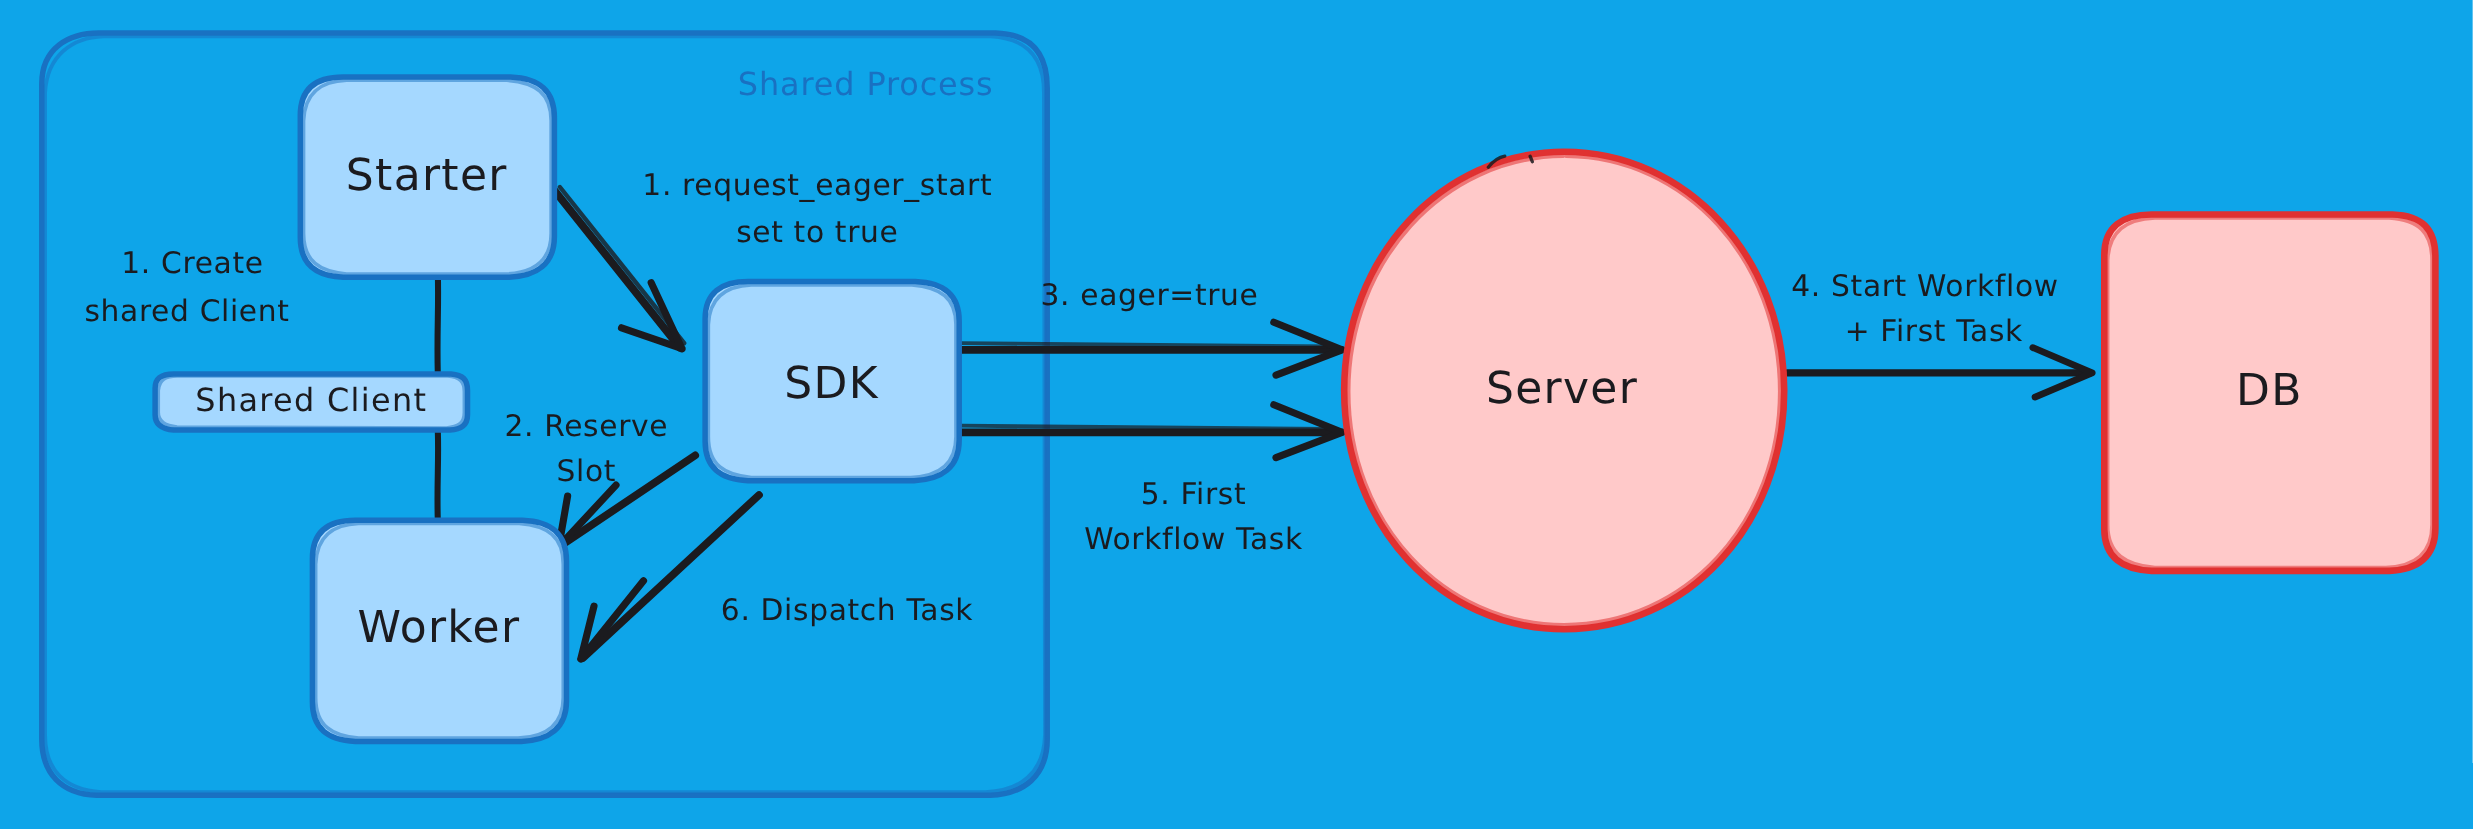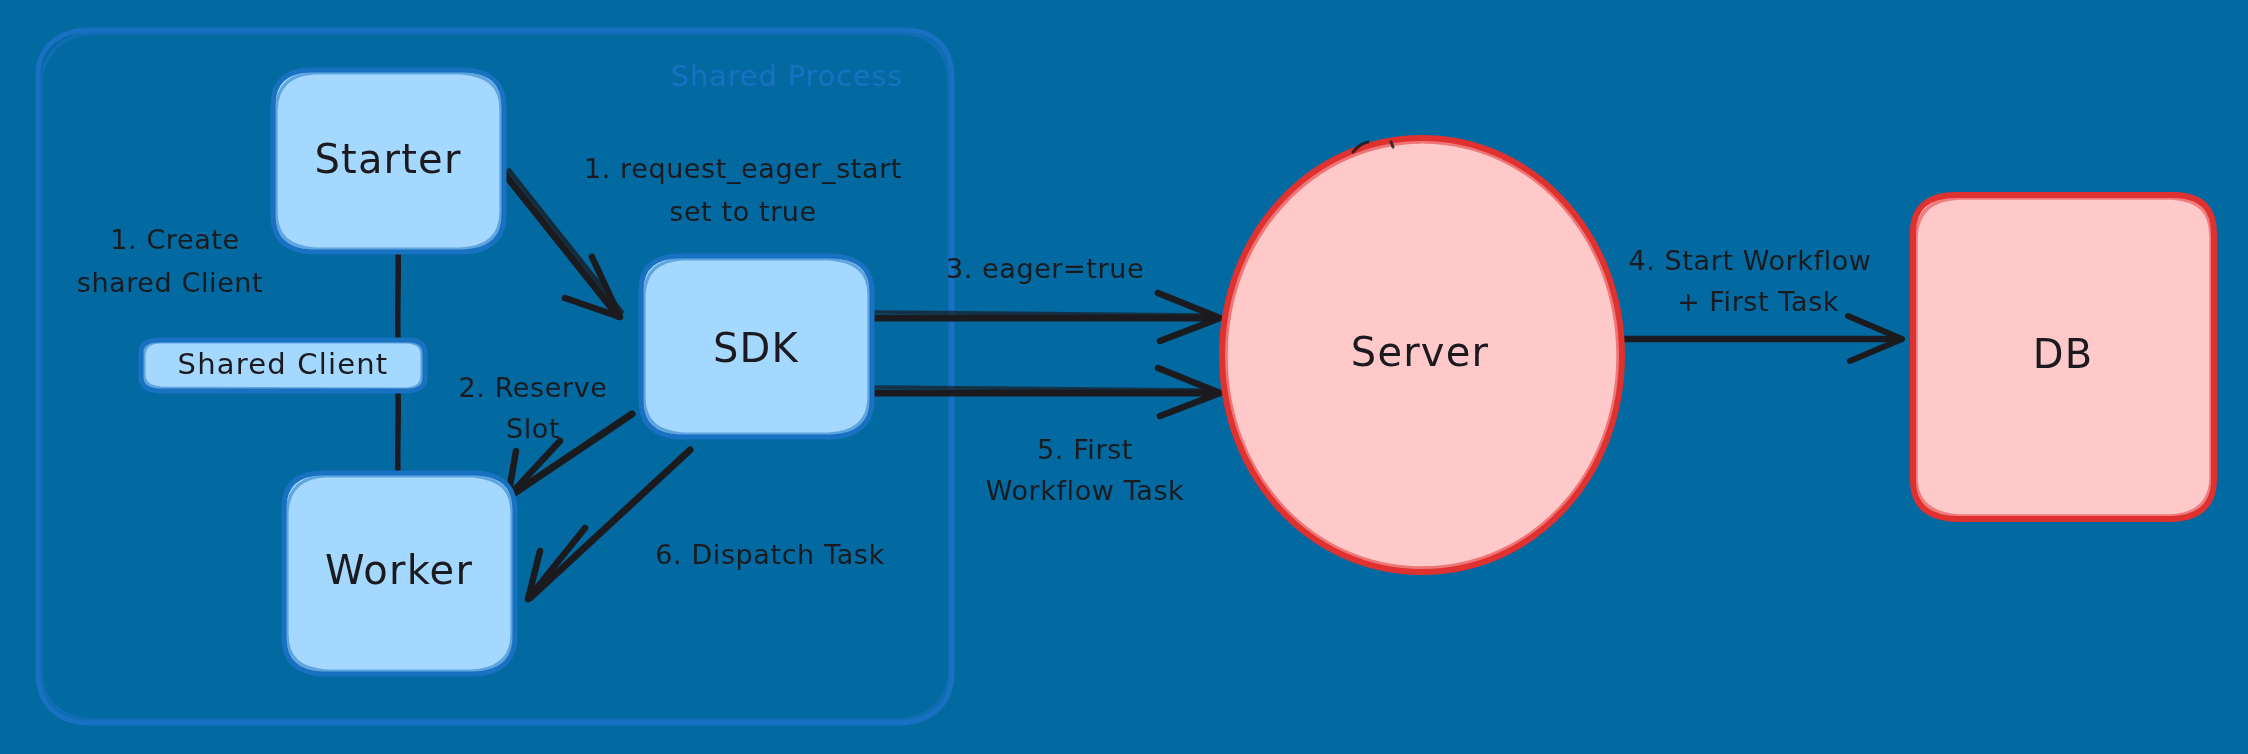--- a/index.html
+++ b/index.html
@@ -10,21 +10,21 @@
   body {
     width: 2248px;
     height: 754px;
     font-family: "DejaVu Sans", sans-serif;
     overflow: hidden;
   }
   #canvas-root {
     position: relative;
     width: 2248px;
     height: 754px;
-    background: #0369a1;
+    background: #0ea5e9;
   }
   svg#diagram {
     position: absolute;
     top: 0;
     left: 0;
     width: 2248px;
     height: 754px;
   }
   .node-label {
     font-family: "DejaVu Sans", sans-serif;

